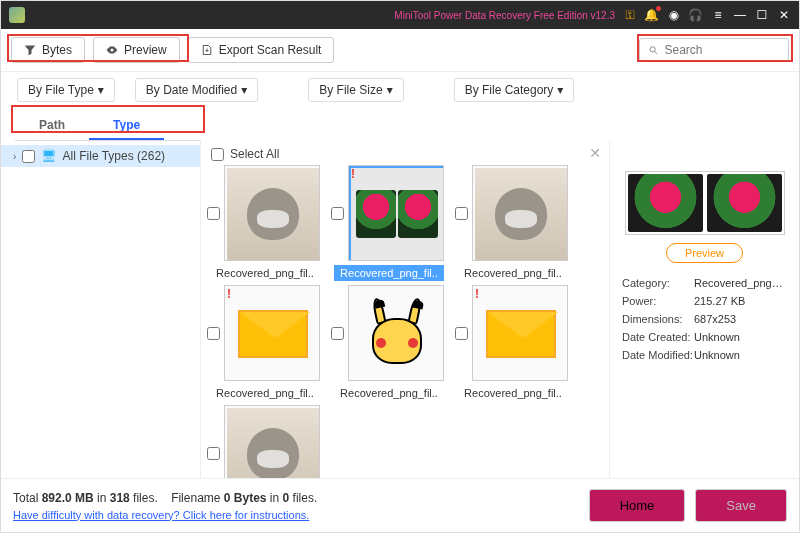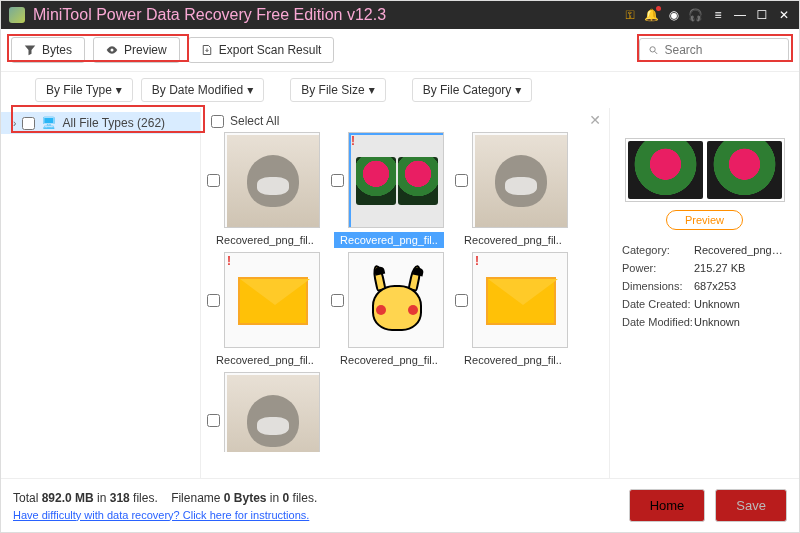--- a/index.html
+++ b/index.html
@@ -1,28 +1,28 @@
 <!DOCTYPE html>
 <html><head>
 <meta charset="utf-8">
 <style>
   * { box-sizing: border-box; margin: 0; padding: 0; }
   body { font-family: -apple-system, "Segoe UI", Arial, sans-serif; font-size: 12px; background: #fff; color: #333; width: 800px; height: 533px; overflow: hidden; display: flex; flex-direction: column; border: 1px solid #ddd; }
   .titlebar { background: #2a2a2a; color: #fff; height: 28px; display: flex; align-items: center; padding: 0 8px; gap: 8px; }
-  .titlebar .title { flex: 1; font-size: 16px; color: #f9a8d4; }
+  .titlebar .title { flex: 1; font-size: 10px; color: #ec4899; text-align: right; }
   .titlebar .icon { width: 14px; height: 14px; display: flex; align-items: center; justify-content: center; color: #fff; font-size: 12px; }
   .titlebar .appicon { width: 16px; height: 16px; background: linear-gradient(135deg,#7a9,#bc5); border-radius: 3px; }
   .toolbar { display: flex; align-items: center; padding: 8px 10px; gap: 8px; border-bottom: 1px solid #eee; }
   .btn { border: 1px solid #ccc; background: #fff; padding: 5px 12px; border-radius: 3px; display: flex; align-items: center; gap: 6px; cursor: pointer; font-size: 12px; color: #333; }
   .btn svg { width: 12px; height: 12px; }
   .hl-red { position: absolute; border: 2px solid #e53935; pointer-events: none; }
   .toolbar .spacer { flex: 1; }
   .search { border: 1px solid #ccc; border-radius: 3px; display: flex; align-items: center; padding: 4px 8px; width: 150px; gap: 6px; }
   .search input { border: none; outline: none; font-size: 12px; width: 100%; }
-  .filterrow { display: flex; gap: 8px; padding: 6px 34px; }
+  .filterrow { display: flex; gap: 20px; padding: 6px 16px; }
   .fbtn { border: 1px solid #ddd; background: #fff; padding: 4px 10px; border-radius: 3px; display: flex; align-items: center; gap: 4px; font-size: 12px; cursor: pointer; }
   .tabs { display: flex; gap: 0; margin: 4px 0 0 14px; width: 186px; border-bottom: 1px solid #ddd; }
   .tab { padding: 6px 24px; font-size: 12px; font-weight: 600; cursor: pointer; color: #666; }
   .tab.active { color: #2962ff; border-bottom: 2px solid #2962ff; }
   .content { display: flex; flex: 1; min-height: 0; }
   .tree { width: 200px; border-right: 1px solid #eee; padding-top: 4px; }
   .tree-item { display: flex; align-items: center; gap: 6px; padding: 4px 8px 4px 12px; background: #d9ecff; font-size: 12px; color: #444; }
   .tree-item .chev { font-size: 10px; color: #666; }
   .tree-item .mon { color: #29b6f6; }
   .main { flex: 1; display: flex; min-height: 0; justify-content: flex-end; }
@@ -40,21 +40,21 @@
   .cap.sel { background: #4ba3ff; color: #fff; }
   .preview { width: 190px; border-left: 1px solid #eee; padding: 10px 12px; font-size: 11px; color: #444; }
   .preview .pimg { width: 160px; height: 64px; border: 1px solid #ccc; margin: 20px auto 8px; display: flex; }
   .pbtn { display: block; margin: 4px auto 14px; border: 1px solid #ff8f00; color: #ff8f00; background: #fff; padding: 3px 18px; border-radius: 10px; font-size: 11px; cursor: pointer; }
   .meta { display: grid; grid-template-columns: 72px 1fr; row-gap: 6px; font-size: 11px; }
   .meta .v { color: #333; white-space: nowrap; overflow: hidden; text-overflow: ellipsis; }
   .footer { border-top: 1px solid #eee; display: flex; align-items: center; padding: 10px 12px; gap: 10px; }
   .footer .info { flex: 1; font-size: 12px; color: #333; }
   .footer .info .b { font-weight: bold; }
   .footer .link { color: #2962ff; text-decoration: underline; font-size: 11px; display: block; margin-top: 4px; cursor: pointer; }
-  .fbtn2 { border: 1px solid #ccc; background: #b91c1c; padding: 8px 20px; border-radius: 3px; font-size: 13px; cursor: pointer; }
+  .fbtn2 { border: 1px solid #ccc; background: #be185d; padding: 8px 30px; border-radius: 3px; font-size: 13px; cursor: pointer; }
   .fbtn2.disabled { color: #bbb; cursor: default; }
   
   .cat { width: 92px; height: 92px; background: linear-gradient(#e8e0d5,#cfc4b3); position: relative; }
   .cat::before { content:""; position:absolute; left:20px; top:20px; width:52px; height:52px; background:#9a948a; border-radius:50% 50% 45% 45%; }
   .cat::after { content:""; position:absolute; left:30px; top:42px; width:32px; height:18px; background:#fff; border-radius:40%; opacity:.7; }
   .flowers { width: 92px; height: 92px; background:#e8e8e8; display:flex; gap:2px; align-items:center; justify-content:center; padding:10px 2px; }
   .flowers span { width:40px; height:48px; background: radial-gradient(circle at 50% 35%, #e91e63 0 35%, #2e7d32 36% 60%, #163218 61%); border-radius:3px; }
   .env { width: 70px; height: 48px; background:#ffc107; border:2px solid #f9a825; position:relative; }
   .env::before { content:""; position:absolute; left:0; top:0; border-left:35px solid transparent; border-right:35px solid transparent; border-top:26px solid #ffca28; }
   .pika { width: 70px; height: 72px; position: relative; }
@@ -130,20 +130,24 @@
       <span>▾</span>
     </div>
   <div style="width:10px"></div>
   <div class="fbtn">
       <span>By File Category</span>
       <span>▾</span>
     </div>
 </div>
 
 <div style="position:relative">
+  <div class="tabs">
+    <div class="tab">Path</div>
+    <div class="tab active">Type</div>
+  </div>
   <div class="hl-red" style="left:10px; top:-3px; width:194px; height:28px"></div>
 </div>
 
 <div class="content">
   <div class="tree">
     <div class="tree-item">
       <span class="chev">›</span>
       <input type="checkbox" style="">
       <span class="mon">🖥</span>
       <span>All File Types (262)</span>

